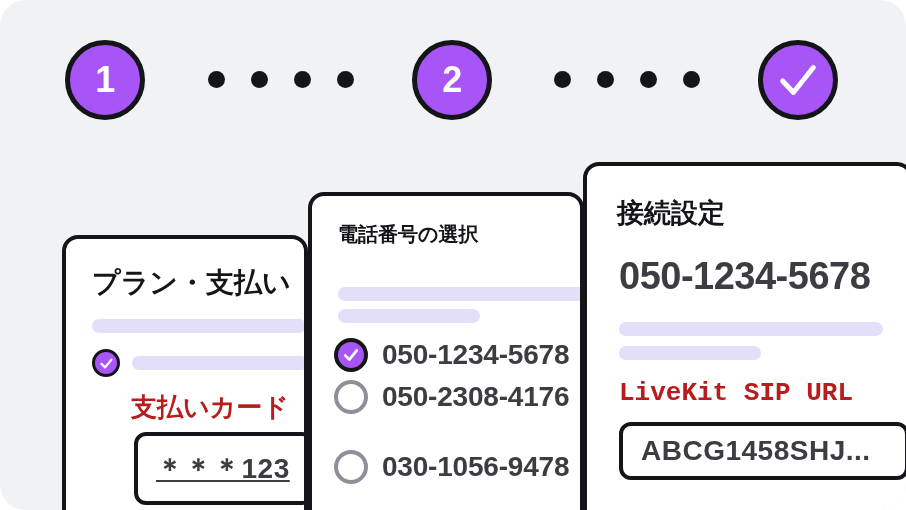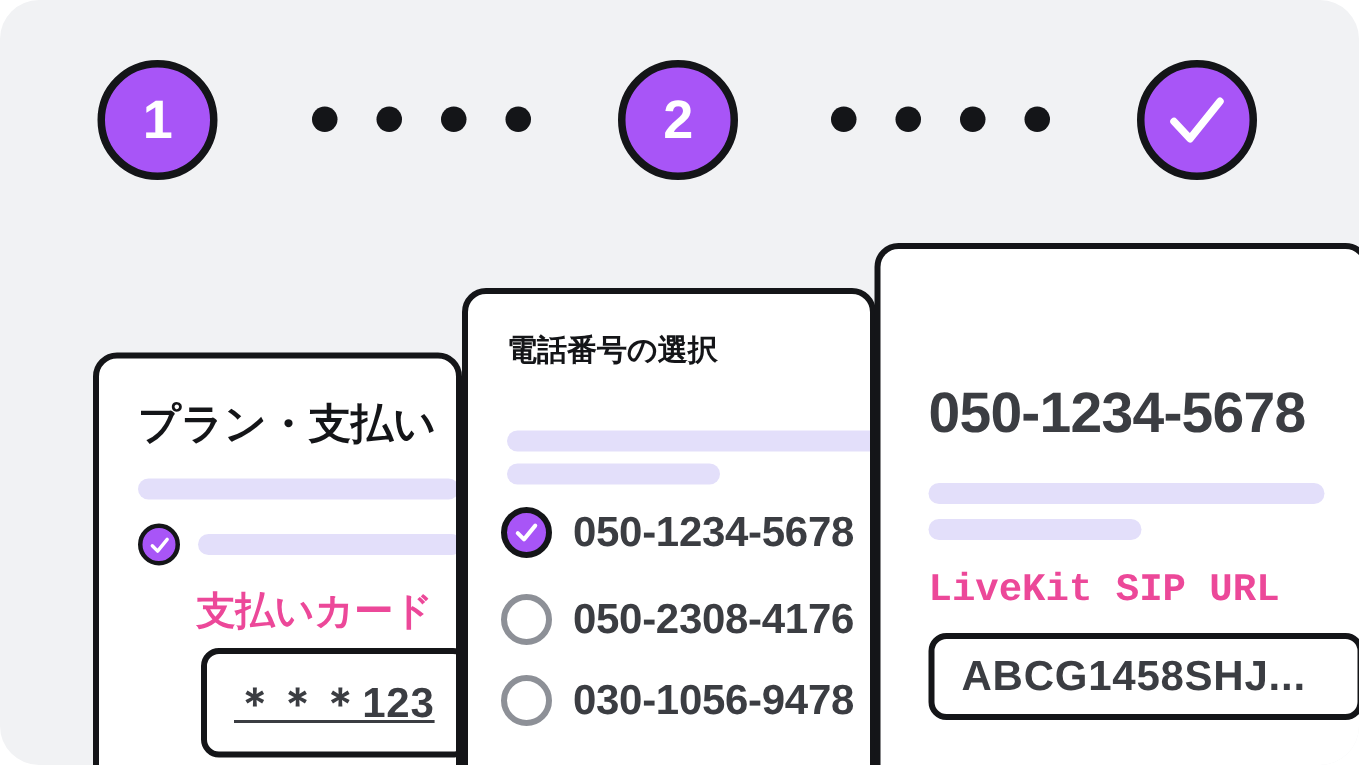--- a/index.html
+++ b/index.html
@@ -98,21 +98,21 @@
     position: absolute;
     background: #e3dffa;
     border-radius: 7px;
     height: 14px;
   }
 
   .field-label {
     position: absolute;
     font-size: 26px;
     font-weight: 700;
-    color: #ec4899;
+    color: #b91c1c;
     white-space: nowrap;
     line-height: 1;
     text-align: right;
   }
 
   .text-input {
     position: absolute;
     background: #ffffff;
     border: 4px solid #141518;
     border-radius: 12px;
@@ -253,34 +253,35 @@
 
     <div class="radio-row" style="top:142px;">
       <span class="radio-outer selected">
         <svg viewBox="0 0 24 24" fill="none">
           <path d="M5 12.5 L10 17.5 L19 6.5" stroke="#ffffff" stroke-width="3.2" stroke-linecap="round" stroke-linejoin="round"></path>
         </svg>
       </span>
       <span class="radio-label">050-1234-5678</span>
     </div>
 
-    <div class="radio-row" style="top:200px;">
+    <div class="radio-row" style="top:184px;">
       <span class="radio-outer empty"></span>
       <span class="radio-label">050-2308-4176</span>
     </div>
 
     <div class="radio-row" style="top:254px;">
       <span class="radio-outer empty"></span>
       <span class="radio-label">030-1056-9478</span>
     </div>
 
   </div>
 
   <div id="card-conn" class="card">
 
+    <div id="conn-title" class="card-title">接続設定</div>
 
     <div class="big-number" style="left:32px; top:91px;">050-1234-5678</div>
 
     <div class="bar" style="left:32px; top:156px; width:264px;"></div>
     <div class="bar" style="left:32px; top:180px; width:142px;"></div>
 
     <div class="field-label" style="left:32px; top:214px;font-family:Liberation Mono, monospace;">LiveKit SIP URL</div>
 
     <div class="text-input" style="left:32px; top:256px; width:290px; height:58px;">ABCG1458SHJ...</div>
 

